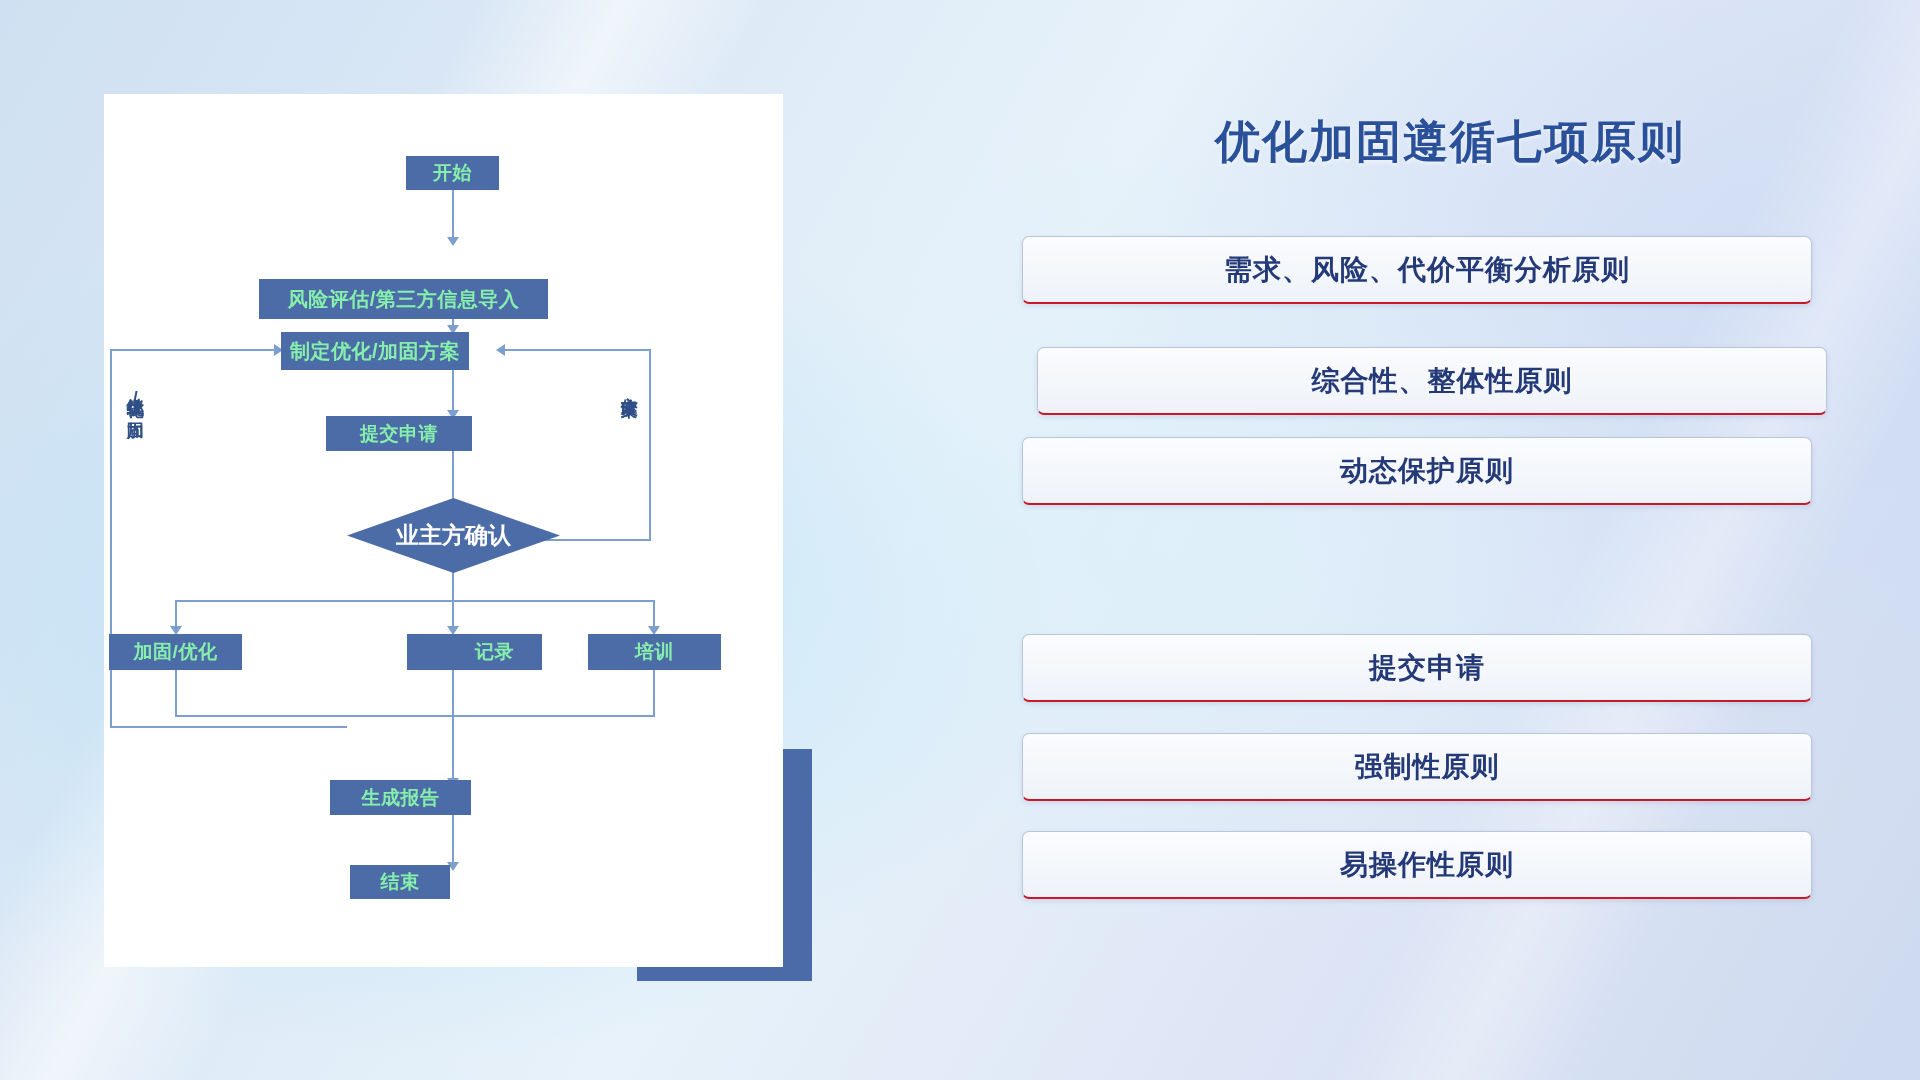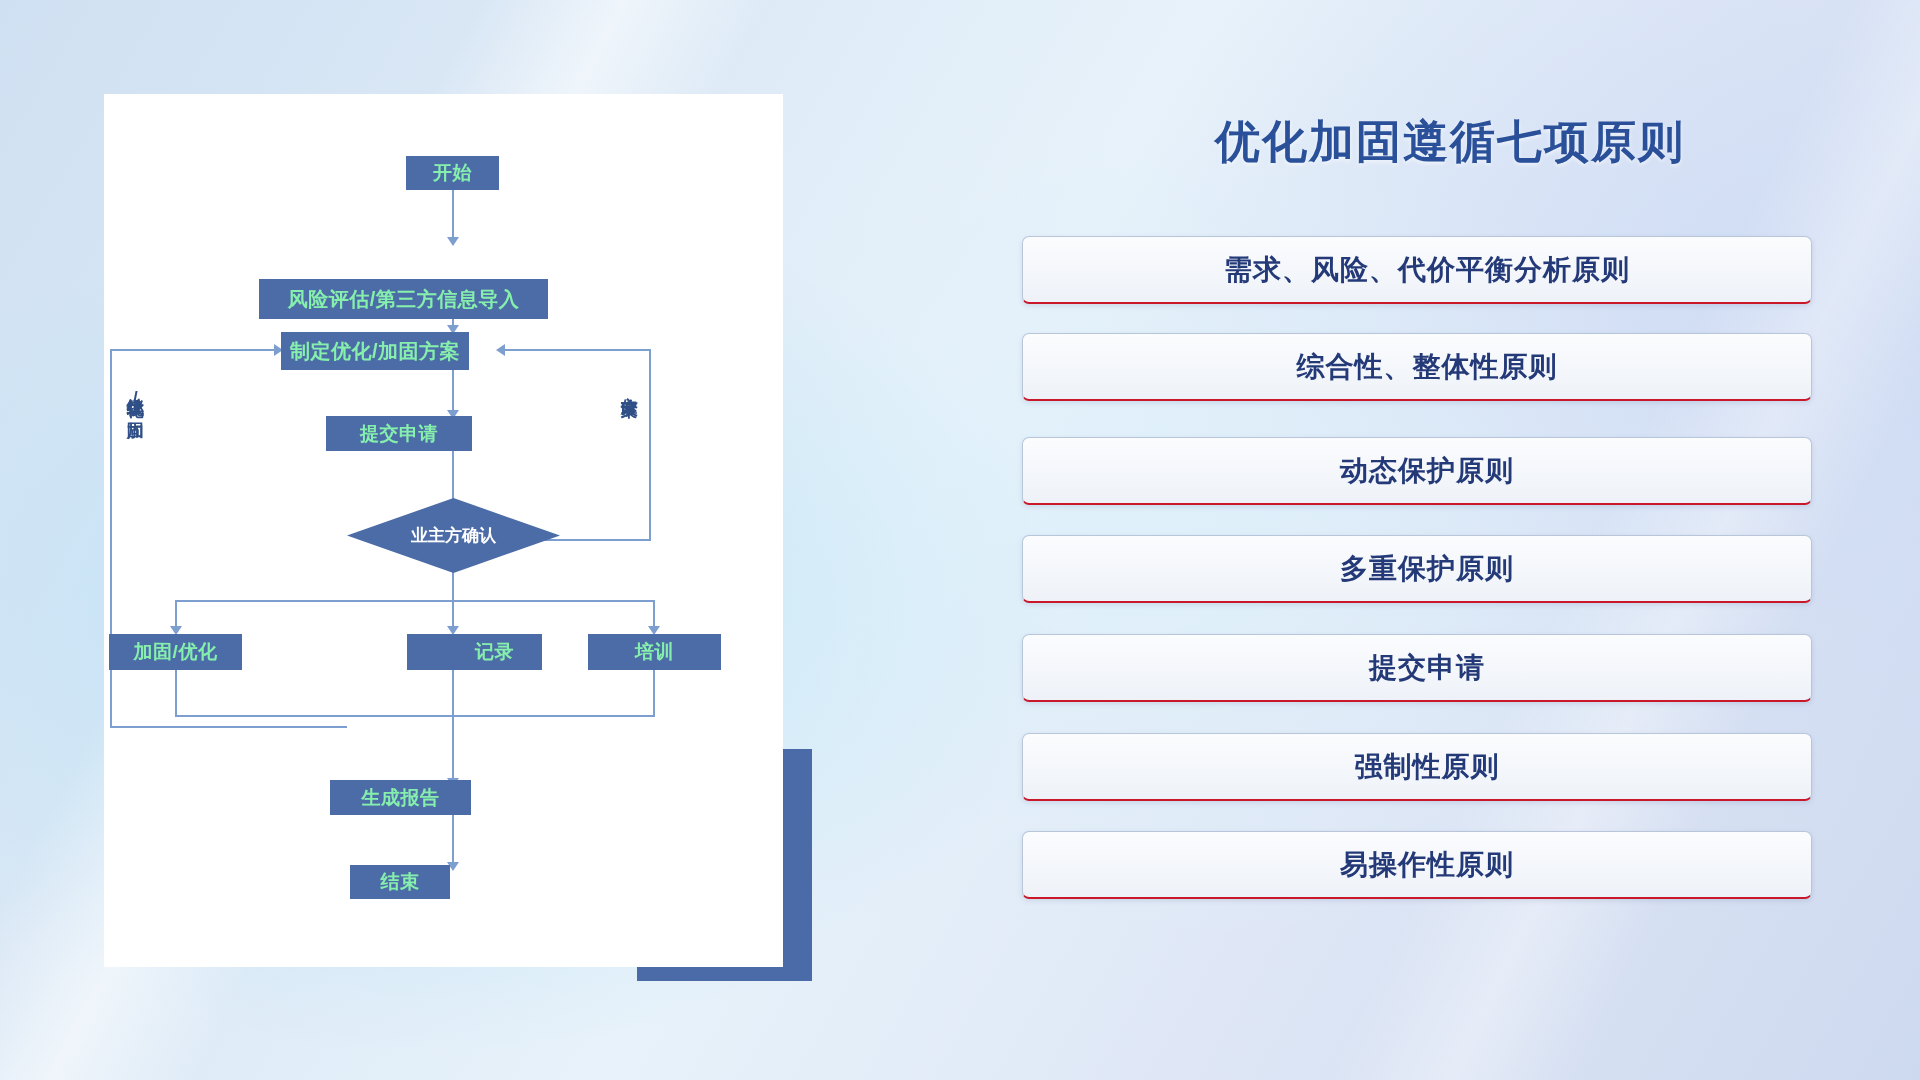--- a/index.html
+++ b/index.html
@@ -80,21 +80,21 @@
     clip-path: polygon(50% 0%, 100% 50%, 50% 100%, 0% 50%);
   }
   .diamond-label {
     position: absolute;
     left: 0; top: 0;
     width: 100%; height: 100%;
     display: flex;
     align-items: center;
     justify-content: center;
     color: #ffffff;
-    font-size: 17px;
+    font-size: 23px;
     font-weight: bold;
     white-space: nowrap;
   }
   .vlabel {
     position: absolute;
     writing-mode: vertical-rl;
     text-orientation: upright;
     color: #2f4f86;
     font-size: 17px;
     font-weight: bold;
@@ -272,20 +272,19 @@
 
 
     <div class="node" style="left:226px; top:686px; width:141px; height:35px;">生成报告</div>
 
     <div class="node" style="left:246px; top:771px; width:100px; height:34px;">结束</div>
   </div>
 
   <div id="right-title">优化加固遵循七项原则</div>
 
   <div class="principle" style="top:236px;">需求、风险、代价平衡分析原则</div>
-  <div class="principle" style="top:333px;">综合性、整体性原则</div>
+  <div class="principle" style="top:347px;margin-left:15px;">综合性、整体性原则</div>
   <div class="principle" style="top:437px;">动态保护原则</div>
-  <div class="principle" style="top:535px;">多重保护原则</div>
   <div class="principle" style="top:634px;">提交申请</div>
   <div class="principle" style="top:831px;">易操作性原则</div>
   <div class="principle" style="top:733px;">强制性原则</div>
 
 </div>
 
 </body></html>

